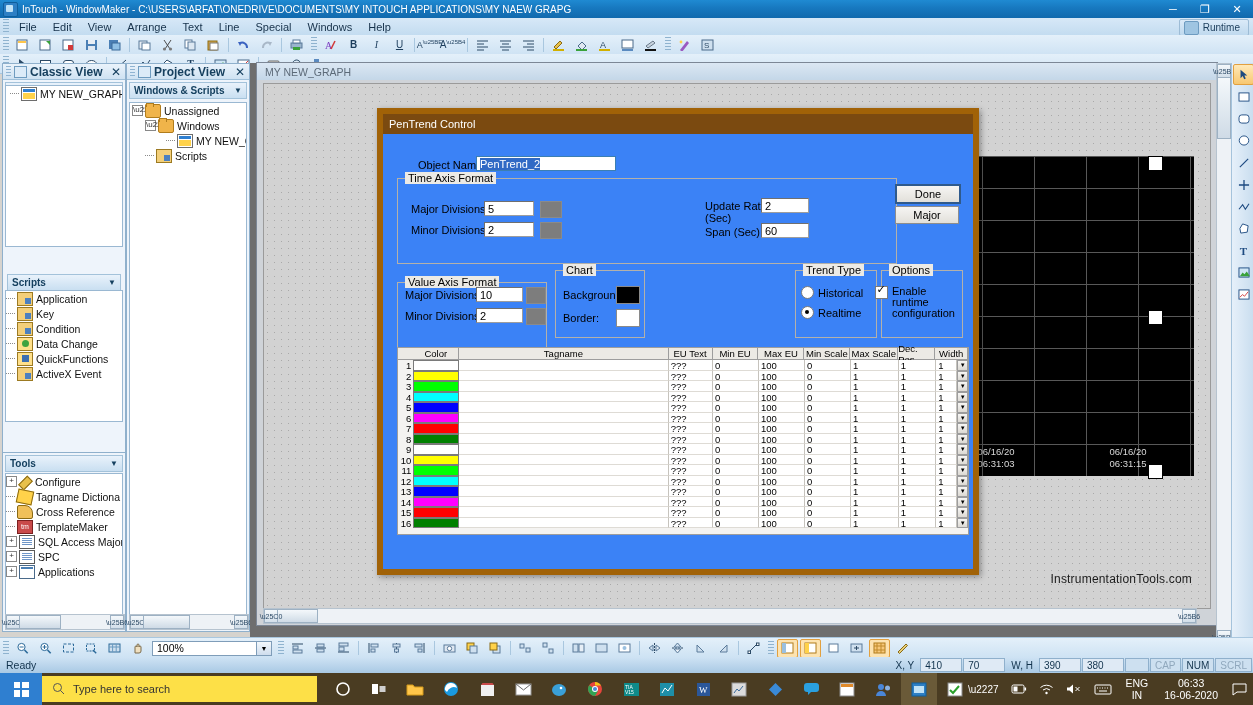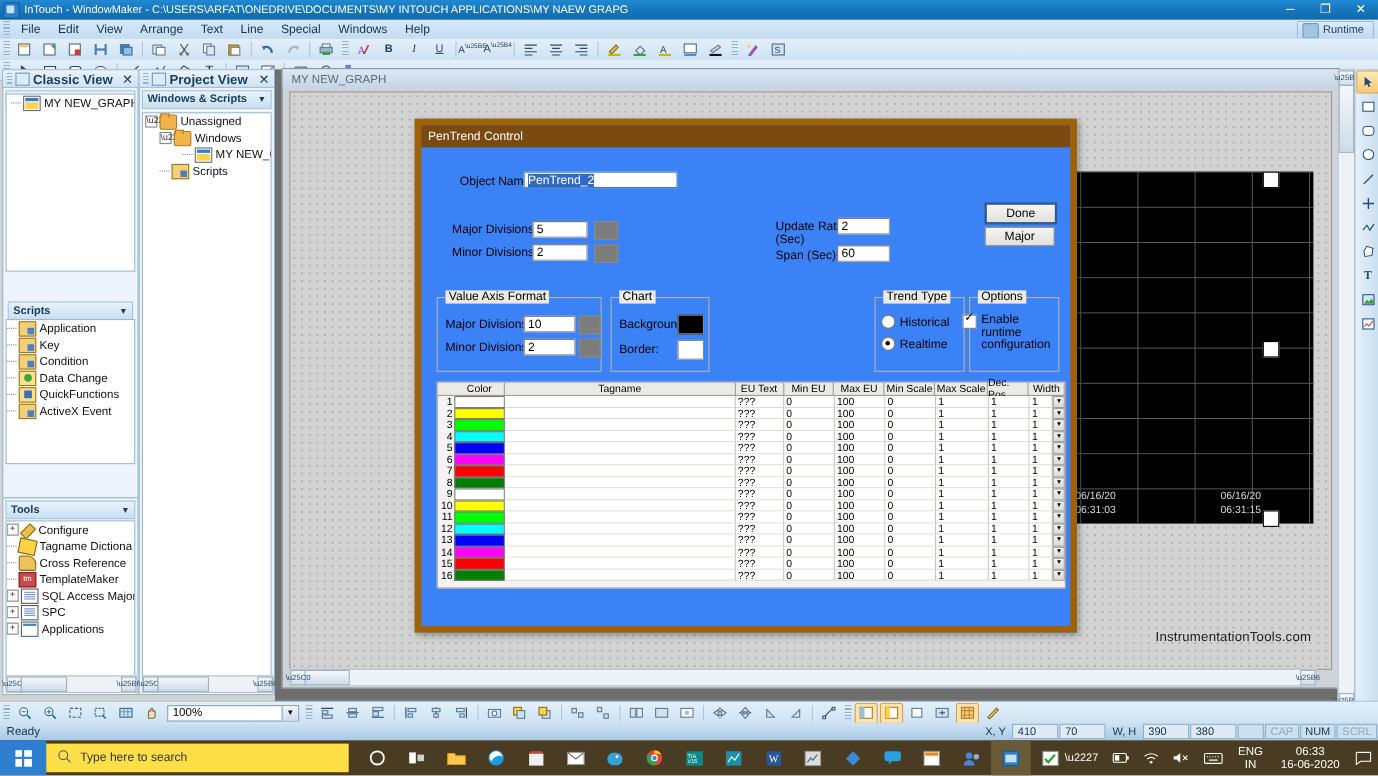--- a/index.html
+++ b/index.html
@@ -724,34 +724,37 @@
     <div class="dlg-title">
       <span>PenTrend Control</span>
     </div>
     <div class="dlg-body">
 
       <div class="lbl" style="left:35px;top:25px;">Object Name:</div>
       <div class="tfield sel" style="left:93px;top:22px;width:140px;">
         <span class="selt">PenTrend_2</span>
       </div>
 
+      <div class="fieldset" style="left:14px;top:44px;width:498px;height:84px;">
+        <span class="fs-legend">Time Axis Format</span>
+      </div>
       <div class="lbl" style="left:28px;top:69px;">Major Divisions:</div>
       <div class="tfield" style="left:101px;top:67px;width:50px;">5</div>
       <div class="swatch" style="left:157px;top:67px;width:20px;height:15px;background:#7d7d7d;"></div>
       <div class="lbl" style="left:28px;top:90px;">Minor Divisions:</div>
       <div class="tfield" style="left:101px;top:88px;width:50px;">2</div>
       <div class="swatch" style="left:157px;top:88px;width:20px;height:15px;background:#7d7d7d;"></div>
 
       <div class="lbl" style="left:322px;top:66px;">Update Rate:</div>
       <div class="lbl" style="left:322px;top:78px;">(Sec)</div>
       <div class="tfield" style="left:378px;top:64px;width:48px;">2</div>
       <div class="lbl" style="left:322px;top:92px;">Span (Sec):</div>
       <div class="tfield" style="left:378px;top:89px;width:48px;">60</div>
 
-      <div class="fieldset" style="left:14px;top:136px;width:148px;height:66px;text-decoration:underline;">
+      <div class="fieldset" style="left:14px;top:148px;width:148px;height:66px;text-decoration:underline;">
         <span class="fs-legend">Value Axis Format</span>
       </div>
       <div class="lbl" style="left:22px;top:155px;">Major Divisions:</div>
       <div class="tfield" style="left:93px;top:153px;width:47px;">10</div>
       <div class="swatch" style="left:143px;top:153px;width:18px;height:15px;background:#7d7d7d;"></div>
       <div class="lbl" style="left:22px;top:176px;">Minor Divisions:</div>
       <div class="tfield" style="left:93px;top:174px;width:47px;">2</div>
       <div class="swatch" style="left:143px;top:174px;width:18px;height:15px;background:#7d7d7d;"></div>
 
       <div class="fieldset" style="left:172px;top:136px;width:88px;height:66px;">

